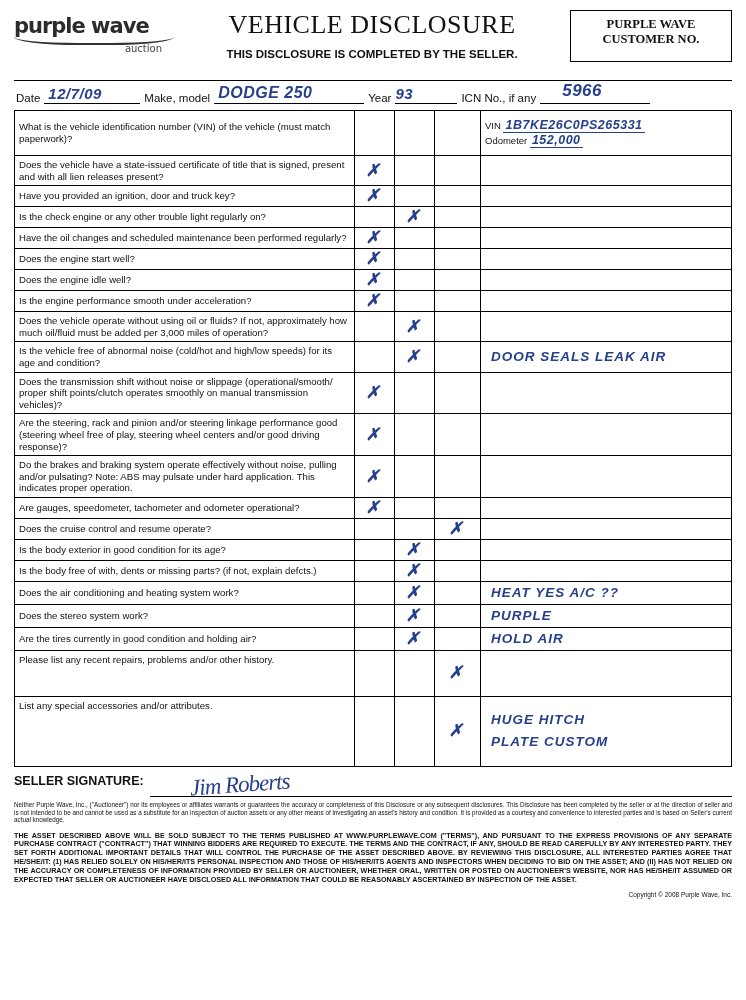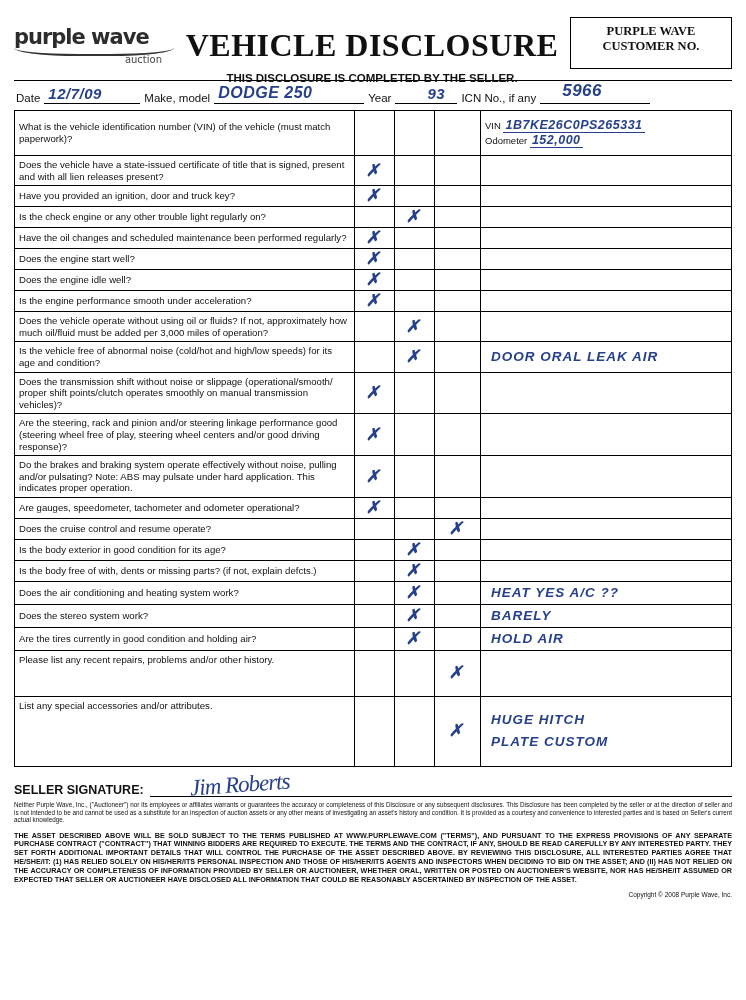--- a/index.html
+++ b/index.html
@@ -1,26 +1,26 @@
 <!DOCTYPE html>
 <html><head>
 <meta charset="utf-8">
 <style>
   html,body{margin:0;padding:0;background:#fff;}
   body{width:746px;height:1000px;font-family:"Liberation Serif",serif;color:#111;position:relative;}
   .page{width:746px;height:1000px;position:relative;box-sizing:border-box;padding:10px 14px 6px 14px;}
 
   
-  .hdr{display:flex;align-items:center;height:66px;}
+  .hdr{display:flex;align-items:flex-start;height:66px;}
   .logo{width:160px;padding-top:6px;}
   .logo .lw{font-family:"DejaVu Sans",sans-serif;font-weight:bold;font-size:21px;letter-spacing:-1px;color:#2c2c2c;line-height:20px;}
   .logo .auc{font-family:"DejaVu Sans",sans-serif;font-size:10px;text-align:right;color:#444;margin-top:-2px;padding-right:12px;}
   .logo .swoosh{height:6px;border-bottom:2px solid #333;border-radius:0 0 40% 40%/0 0 100% 100%;margin-top:1px;}
   .titlewrap{flex:1;text-align:center;}
-  .maintitle{font-family:"Liberation Serif",serif;font-weight:bold;font-size:32px;letter-spacing:.5px;margin-top:24px;}
+  .maintitle{font-family:"Liberation Serif",serif;font-weight:normal;font-size:26px;letter-spacing:.5px;}
   .subtitle{font-family:"Liberation Sans",sans-serif;font-weight:bold;font-size:11.5px;margin-top:8px;}
   .custbox{width:156px;border:1px solid #000;text-align:center;font-family:"Liberation Serif",serif;font-weight:bold;font-size:12.5px;line-height:15px;padding:6px 2px 14px 2px;}
 
   .rule{border-bottom:1.5px solid #000;margin:4px 0 5px 0;}
 
   .stmt{font-family:"Liberation Sans",sans-serif;font-size:11px;line-height:14px;margin:2px 2px 6px 2px;}
 
   
   .dateline{display:flex;align-items:flex-end;font-family:"Liberation Sans",sans-serif;font-size:11.5px;margin:0 2px 6px 2px;gap:4px;}
   .fld{position:relative;border-bottom:1px solid #000;flex:none;height:17px;}
@@ -33,21 +33,21 @@
   .qcol{width:340px;font-family:"Liberation Sans",sans-serif;font-size:9.6px;line-height:11.6px;padding:3px 4px;margin-left:48px;}
   .ccol{padding:0;position:relative;}
   .hdrrow td{font-family:"Liberation Sans",sans-serif;font-weight:bold;font-size:12px;text-align:center;padding:2px 0;}
   .mark{font-family:"Liberation Sans",sans-serif;color:#27408b;font-size:17px;font-weight:bold;line-height:1;display:inline-block;transform:skewX(-12deg);}
   .cmt{font-family:"Liberation Sans",sans-serif;color:#27408b;font-style:italic;font-weight:bold;font-size:13.5px;letter-spacing:1px;padding-left:10px;white-space:nowrap;}
   .vinrow{font-family:"Liberation Sans",sans-serif;font-size:9.5px;padding:2px 4px;line-height:15px;}
   .vinrow .lbl{display:inline-block;}
   .vinval{color:#27408b;font-style:italic;font-weight:bold;font-size:12.5px;letter-spacing:.5px;border-bottom:1px solid #27408b;padding:0 2px;}
 
   
-  .sigwrap{display:flex;align-items:flex-end;margin-top:7px;}
+  .sigwrap{display:flex;align-items:flex-start;margin-top:7px;}
   .siglabel{font-family:"Liberation Sans",sans-serif;font-weight:bold;font-size:12.5px;}
   .sigline{flex:1;border-bottom:1.5px solid #000;margin-left:6px;height:22px;position:relative;}
   .sigscript{position:absolute;left:40px;bottom:-2px;font-family:"Liberation Serif",serif;font-style:italic;font-size:23px;color:#27408b;transform:rotate(-4deg);letter-spacing:-1px;}
 
   .fineprint{font-family:"Liberation Sans",sans-serif;font-size:6.3px;line-height:7.6px;margin-top:4px;text-align:justify;}
   .terms{font-family:"Liberation Sans",sans-serif;font-weight:bold;font-size:7.2px;line-height:8.8px;margin-top:8px;text-align:justify;}
   .copy{font-family:"Liberation Sans",sans-serif;font-size:6.5px;text-align:right;margin-top:7px;}
 </style>
 </head>
 <body>
@@ -77,21 +77,21 @@
     <span>Date</span>
     <span class="fld" style="width:96px">
       <span class="hw hand" style="font-size:15px">12/7/09</span>
     </span>
     <span>Make, model</span>
     <span class="fld" style="width:150px">
       <span class="hw hand" style="font-size:16px">DODGE 250</span>
     </span>
     <span>Year</span>
     <span class="fld" style="width:62px">
-      <span class="hw hand" style="font-size:15px;left:32px">93</span>
+      <span class="hw hand" style="font-size:15px;left:0">93</span>
     </span>
     <span>ICN No., if any</span>
     <span class="fld" style="width:110px">
       <span class="hw hand" style="font-size:17px;left:22px;bottom:2px">5966</span>
     </span>
   </div>
 
   <table class="main">
     <colgroup>
       <col style="width:340px">
@@ -172,21 +172,21 @@
           <td style="text-align: center;"><span class="mark">✗</span></td>
           <td style="text-align: center;"></td>
           <td class="ccol"></td>
         </tr>
         <tr>
           <td class="qcol">Is the vehicle free of abnormal noise (cold/hot and high/low speeds) for its age and condition?</td>
           <td style="text-align: center;"></td>
           <td style="text-align: center;"><span class="mark">✗</span></td>
           <td style="text-align: center;"></td>
           <td class="ccol">
-            <div class="cmt" style="white-space: pre-line; line-height: 22px;">DOOR ORAL LEAK AIR</div>
+            <div class="cmt" style="white-space: pre-line; line-height: 22px;">DOOR SEALS LEAK AIR</div>
           </td>
         </tr>
         <tr>
           <td class="qcol">Does the transmission shift without noise or slippage (operational/smooth/ proper shift points/clutch operates smoothly on manual transmission vehicles)?</td>
           <td style="text-align: center;"><span class="mark">✗</span></td>
           <td style="text-align: center;"></td>
           <td style="text-align: center;"></td>
           <td class="ccol"></td>
         </tr>
         <tr>
@@ -239,21 +239,21 @@
           <td class="ccol">
             <div class="cmt" style="white-space: pre-line; line-height: 22px;">HEAT YES  A/C  ??</div>
           </td>
         </tr>
         <tr>
           <td class="qcol">Does the stereo system work?</td>
           <td style="text-align: center;"></td>
           <td style="text-align: center;"><span class="mark">✗</span></td>
           <td style="text-align: center;"></td>
           <td class="ccol">
-            <div class="cmt" style="white-space: pre-line; line-height: 22px;">BARELY</div>
+            <div class="cmt" style="white-space: pre-line; line-height: 22px;">PURPLE</div>
           </td>
         </tr>
         <tr>
           <td class="qcol">Are the tires currently in good condition and holding air?</td>
           <td style="text-align: center;"></td>
           <td style="text-align: center;"><span class="mark">✗</span></td>
           <td style="text-align: center;"></td>
           <td class="ccol">
             <div class="cmt" style="white-space: pre-line; line-height: 22px;">HOLD AIR</div>
           </td>

